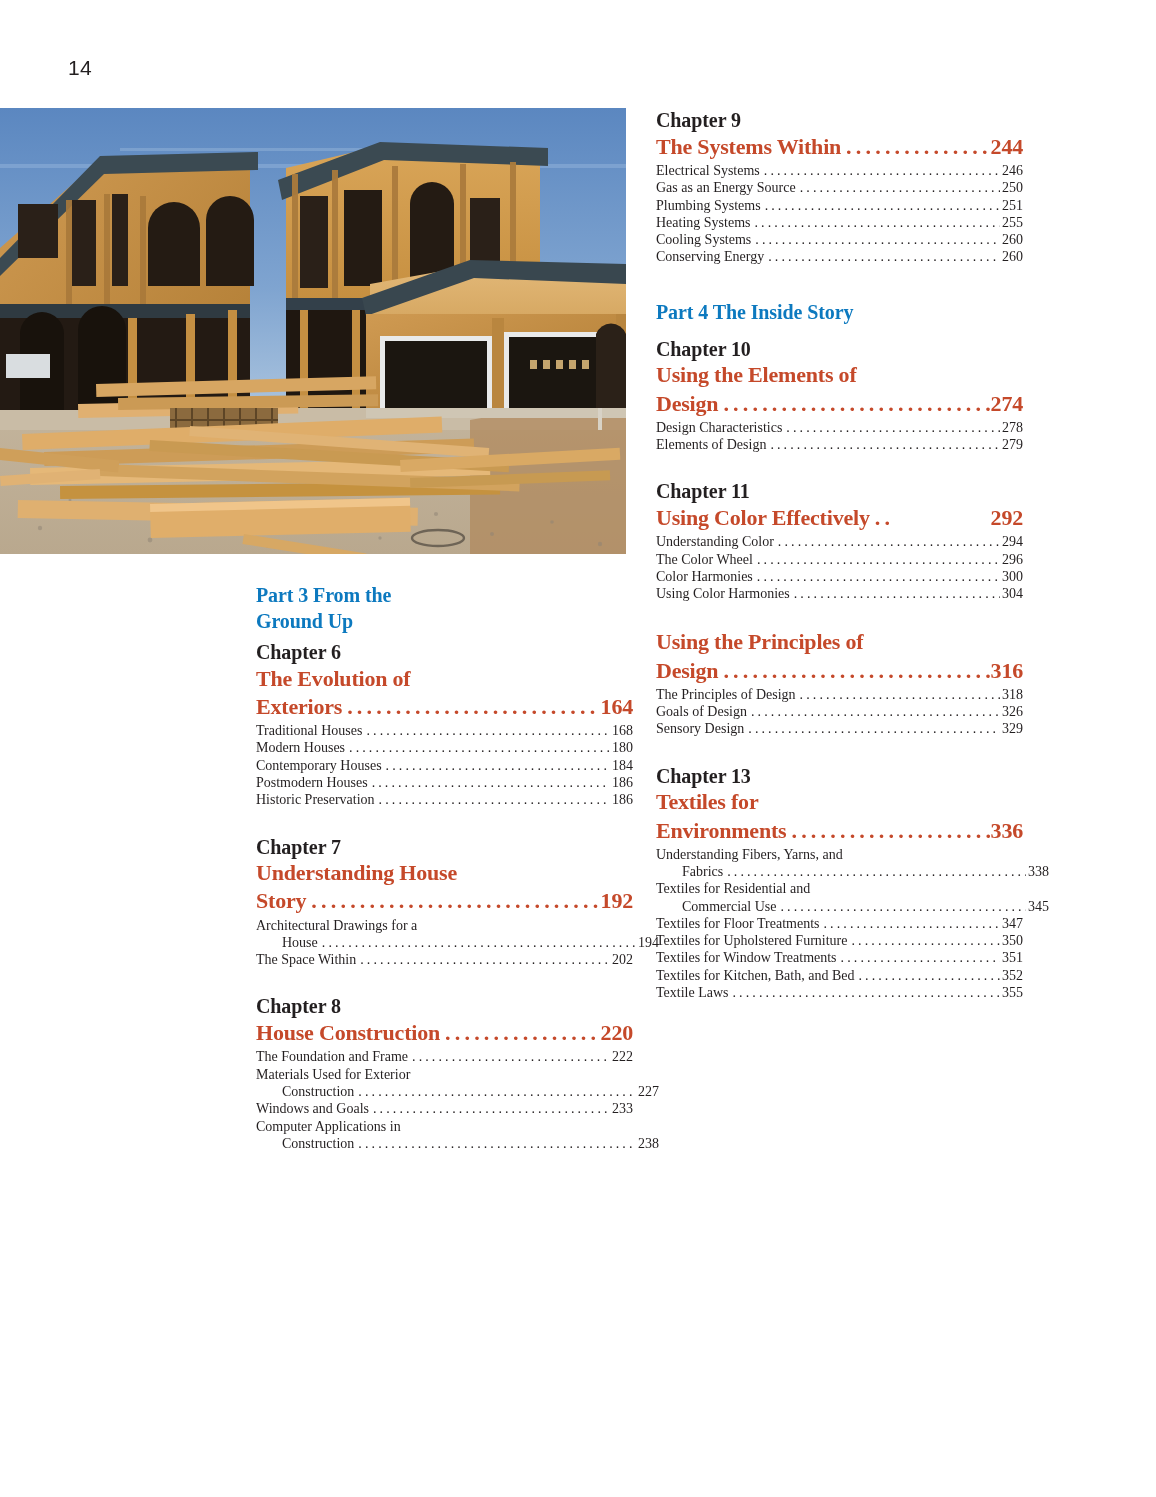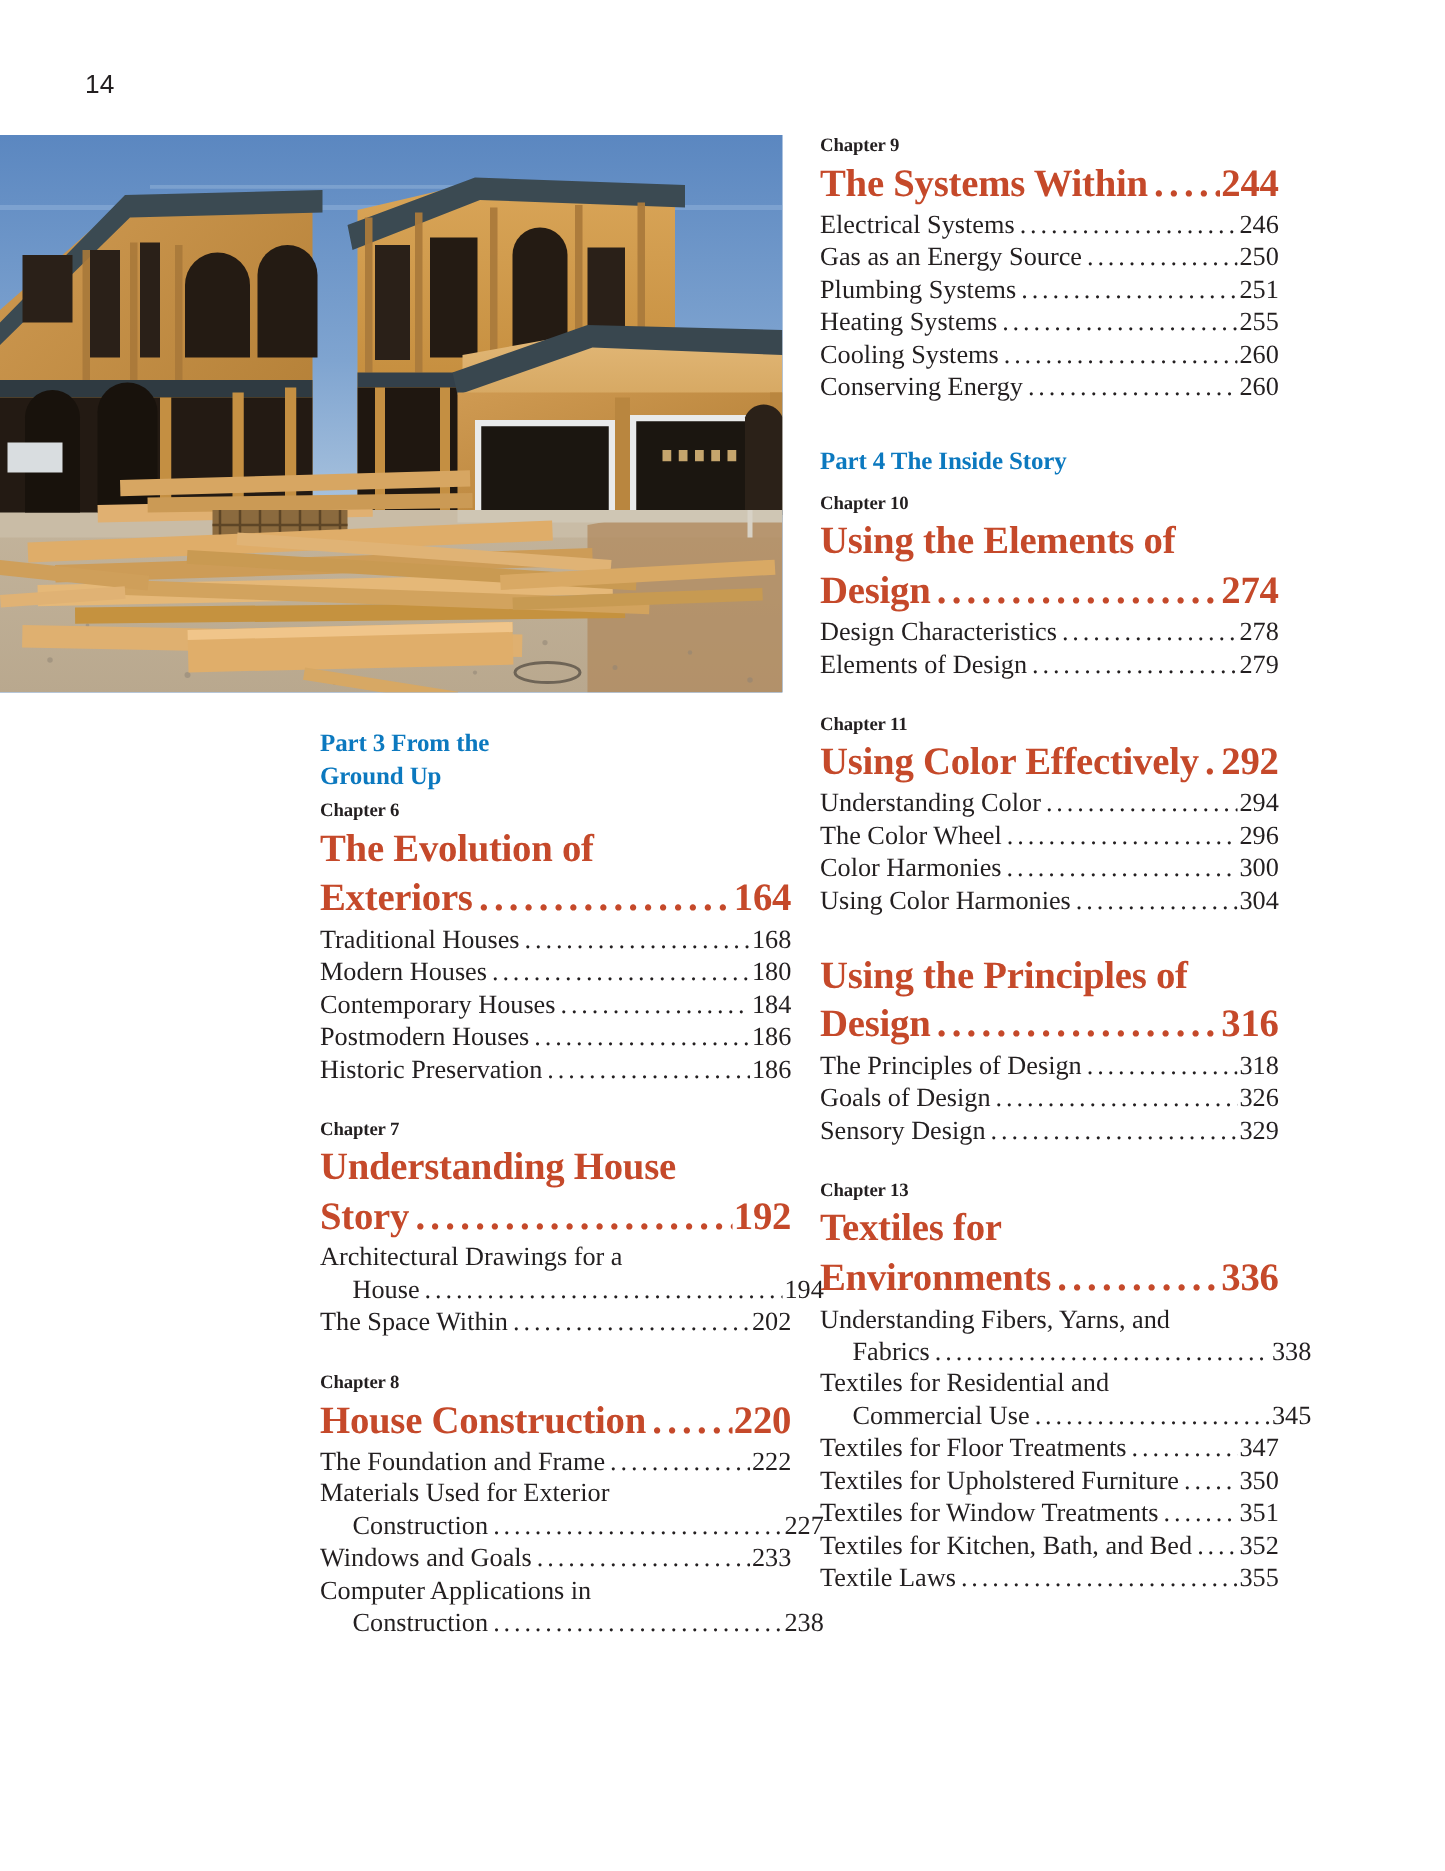--- a/index.html
+++ b/index.html
@@ -54,30 +54,30 @@
   .part-title {
     color: #0c79bf;
     font-weight: bold;
     font-size: 20px;
     line-height: 1.30;
     margin: 0 0 6px 0;
     letter-spacing: -0.1px;
   }
   .chapter-num {
     font-weight: bold;
-    font-size: 15px;
+    font-size: 20px;
     line-height: 1.24;
     color: #231f20;
     margin: 0;
     letter-spacing: -0.1px;
   }
   .chapter-title {
     color: #c5492a;
     font-weight: bold;
-    font-size: 31px;
+    font-size: 22px;
     line-height: 1.28;
     margin: 0;
     letter-spacing: -0.2px;
   }
   .chapter-title .ct-line {
     display: block;
     white-space: nowrap;
   }
   
   .ct-row {
@@ -99,21 +99,21 @@
     white-space: nowrap;
     flex: 0 0 auto;
   }
 
   
   .chapter-block { margin-bottom: 0; }
   .entries {
     margin: 1px 0 0 0;
     padding: 0;
     list-style: none;
-    font-size: 21px;
+    font-size: 14px;
     line-height: 1.235;
   }
   .entry {
     display: flex;
     align-items: baseline;
     width: 100%;
   }
   .entry .e-text { white-space: nowrap; }
   .entry .e-dots {
     flex: 1 1 auto;

